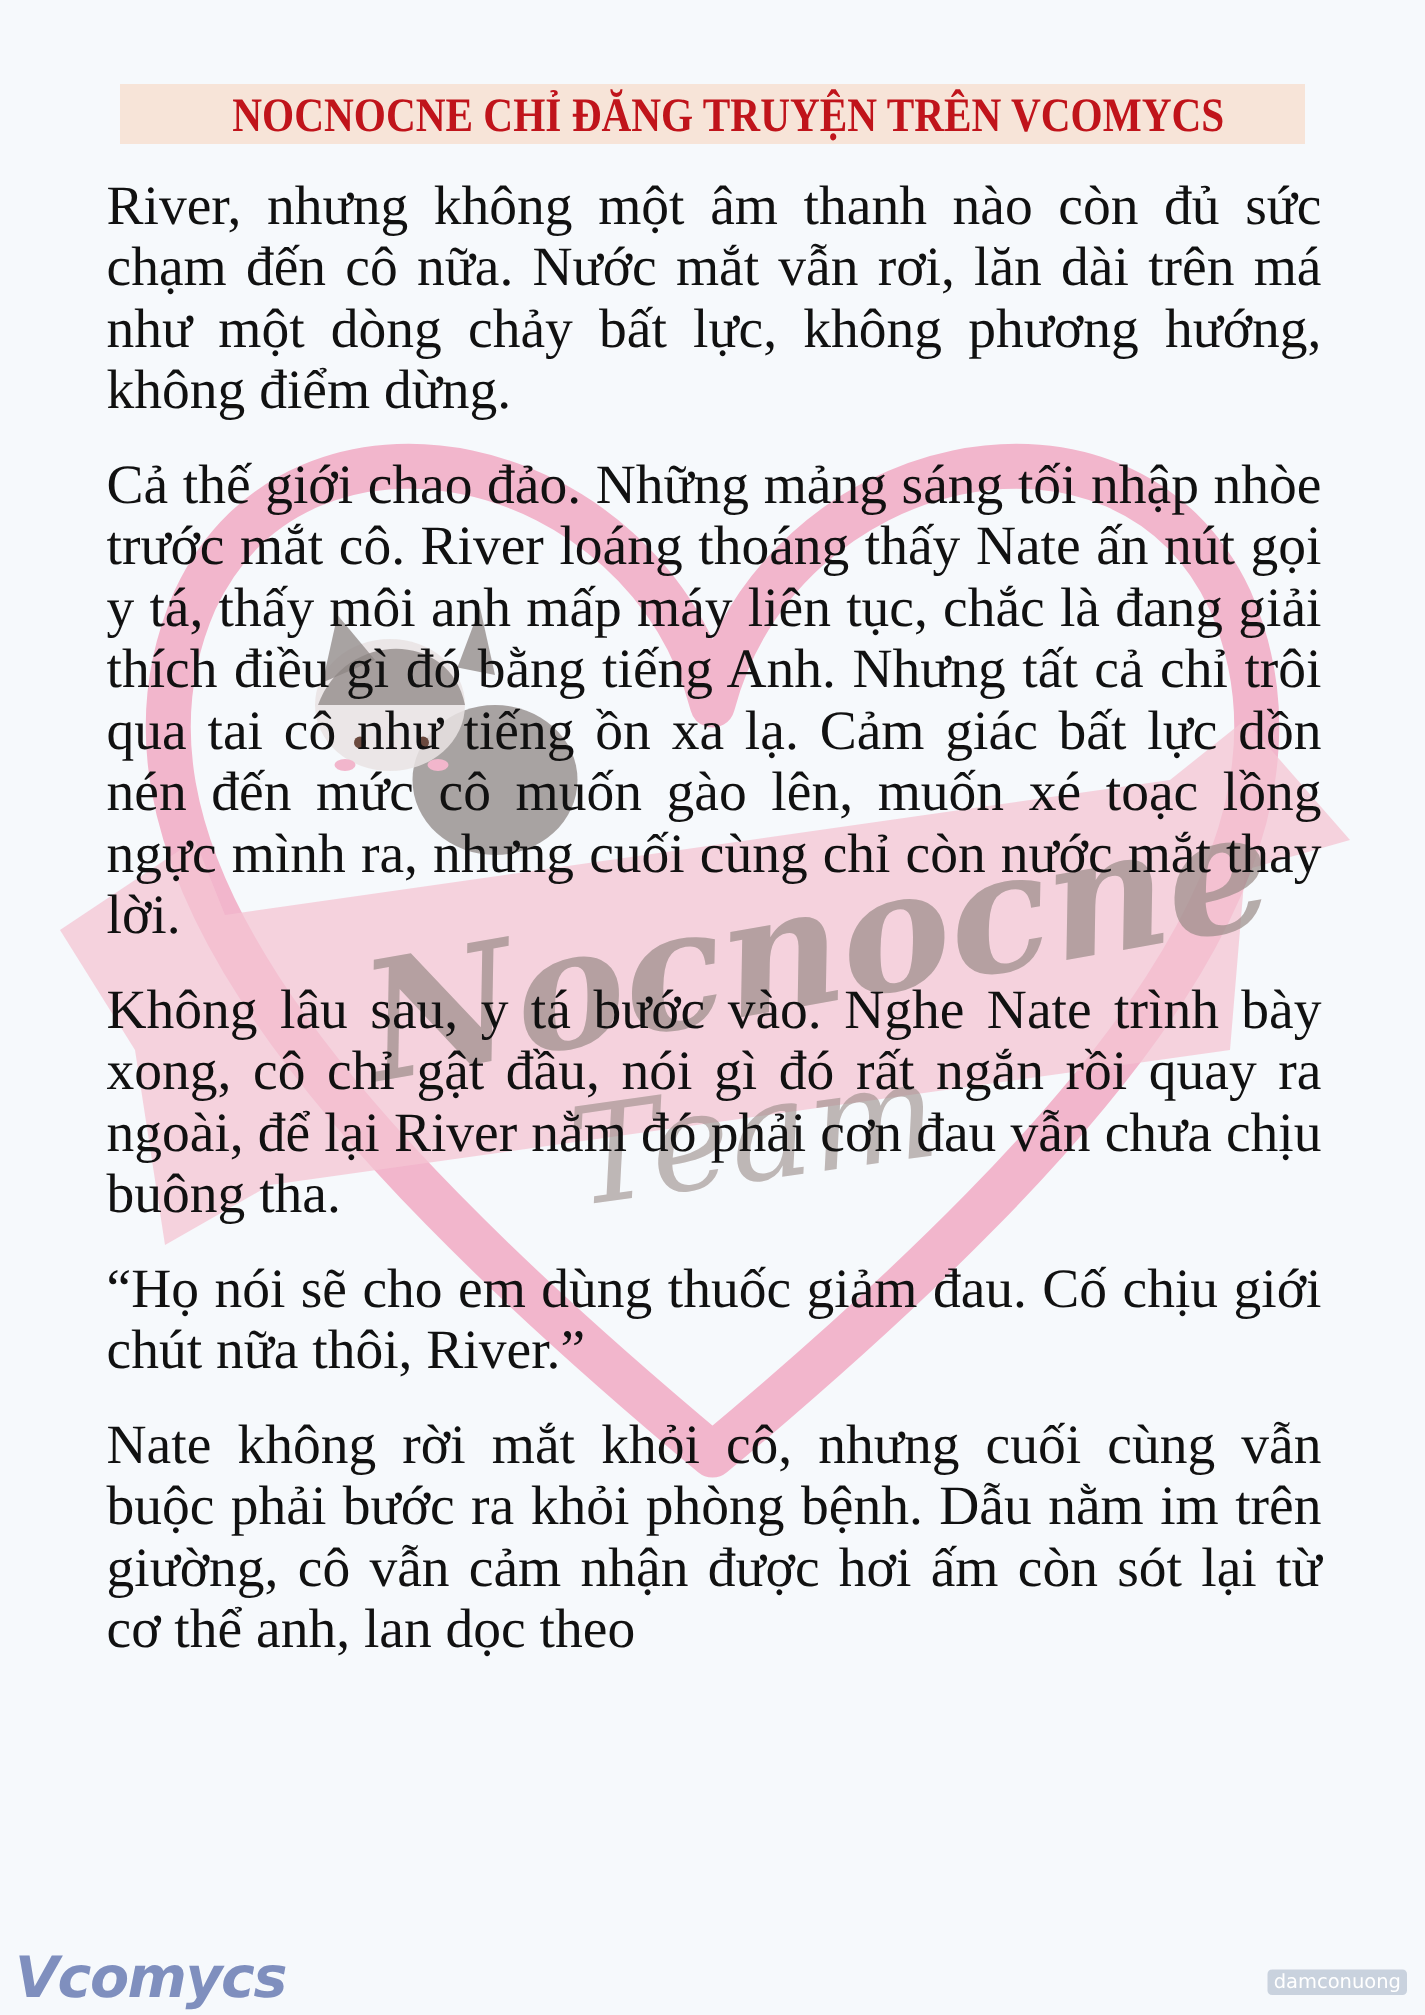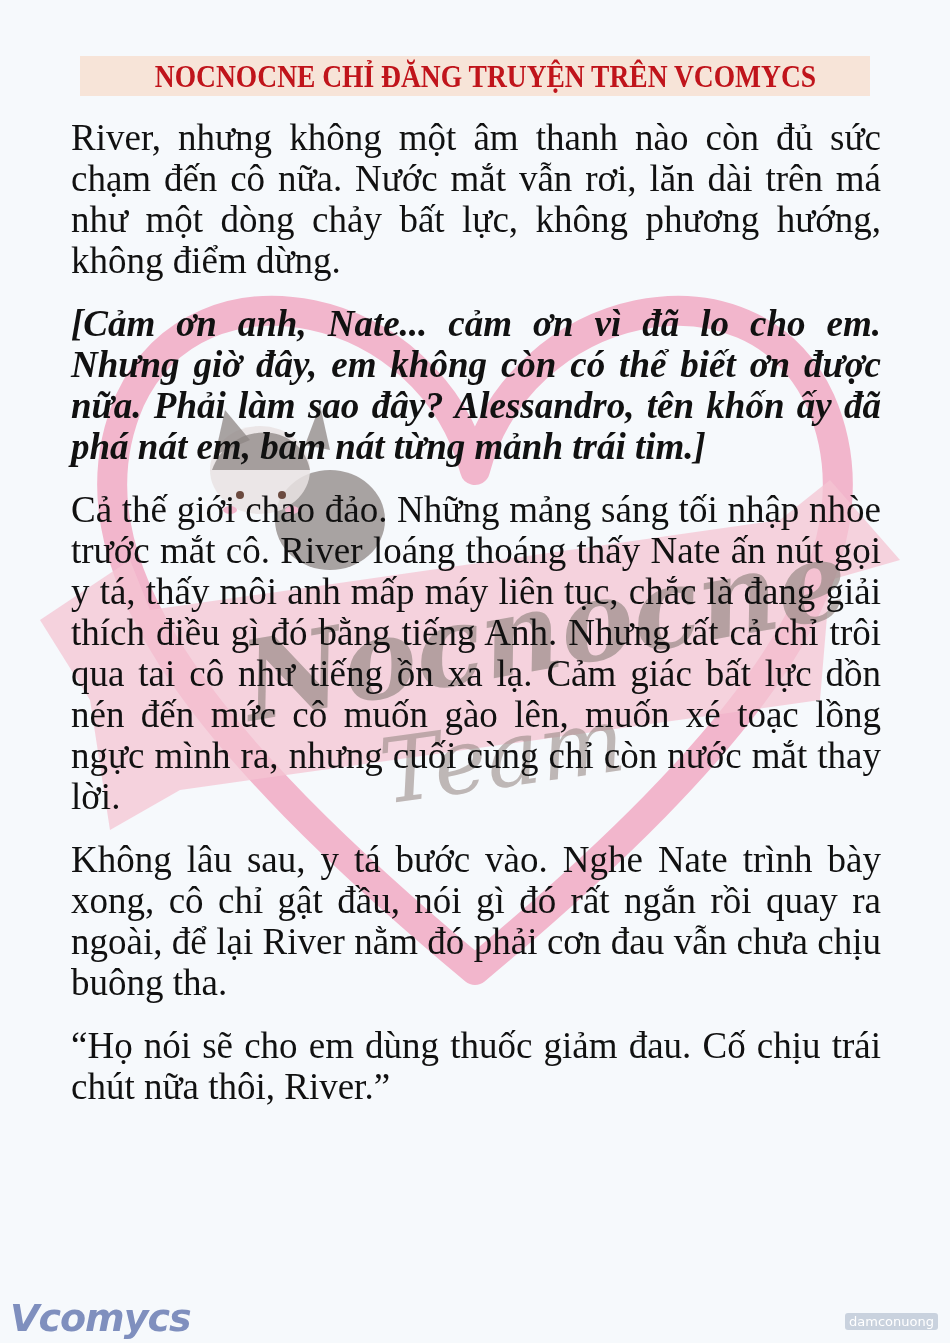--- a/index.html
+++ b/index.html
@@ -111,20 +111,20 @@
   <text x="240" y="680" font-family="DejaVu Serif, serif" font-style="italic" font-weight="bold" font-size="110" fill="#9a8c88" opacity="0.7" transform="rotate(-10 480 640)">Nocnocne</text>
   <text x="380" y="790" font-family="DejaVu Serif, serif" font-style="italic" font-size="90" fill="#9a8c88" opacity="0.6" transform="rotate(-8 480 760)">Team</text>
 </svg>
 
 <div class="header-banner">
   <span>NOCNOCNE CHỈ ĐĂNG TRUYỆN TRÊN VCOMYCS</span>
 </div>
 
 <div class="content">
   <p class="para">River, nhưng không một âm thanh nào còn đủ sức chạm đến cô nữa. Nước mắt vẫn rơi, lăn dài trên má như một dòng chảy bất lực, không phương hướng, không điểm dừng.</p>
-  <p class="para italic">[Cảm ơn anh, Nate... cảm ơn vì đã lo cho em. Nhưng giờ đây, em không còn có thể biết ơn được nữa. Phải làm sao đây? Alessandro, tên khốn ấy đã phá nát em, băm nát từng mảnh trái tim.]</p>
   <p class="para">Cả thế giới chao đảo. Những mảng sáng tối nhập nhòe trước mắt cô. River loáng thoáng thấy Nate ấn nút gọi y tá, thấy môi anh mấp máy liên tục, chắc là đang giải thích điều gì đó bằng tiếng Anh. Nhưng tất cả chỉ trôi qua tai cô như tiếng ồn xa lạ. Cảm giác bất lực dồn nén đến mức cô muốn gào lên, muốn xé toạc lồng ngực mình ra, nhưng cuối cùng chỉ còn nước mắt thay lời.</p>
   <p class="para">Không lâu sau, y tá bước vào. Nghe Nate trình bày xong, cô chỉ gật đầu, nói gì đó rất ngắn rồi quay ra ngoài, để lại River nằm đó phải cơn đau vẫn chưa chịu buông tha.</p>
-  <p class="para">“Họ nói sẽ cho em dùng thuốc giảm đau. Cố chịu trái chút nữa thôi, River.”</p>
+  <p class="para">“Họ nói sẽ cho em dùng thuốc giảm đau. Cố chịu giới chút nữa thôi, River.”</p>
+  <p class="para">Nate không rời mắt khỏi cô, nhưng cuối cùng vẫn buộc phải bước ra khỏi phòng bệnh. Dẫu nằm im trên giường, cô vẫn cảm nhận được hơi ấm còn sót lại từ cơ thể anh, lan dọc theo</p>
 </div>
 
 <div class="footer-logo">Vcomycs</div>
 <div class="footer-tag">damconuong</div>
 
 </body></html>

